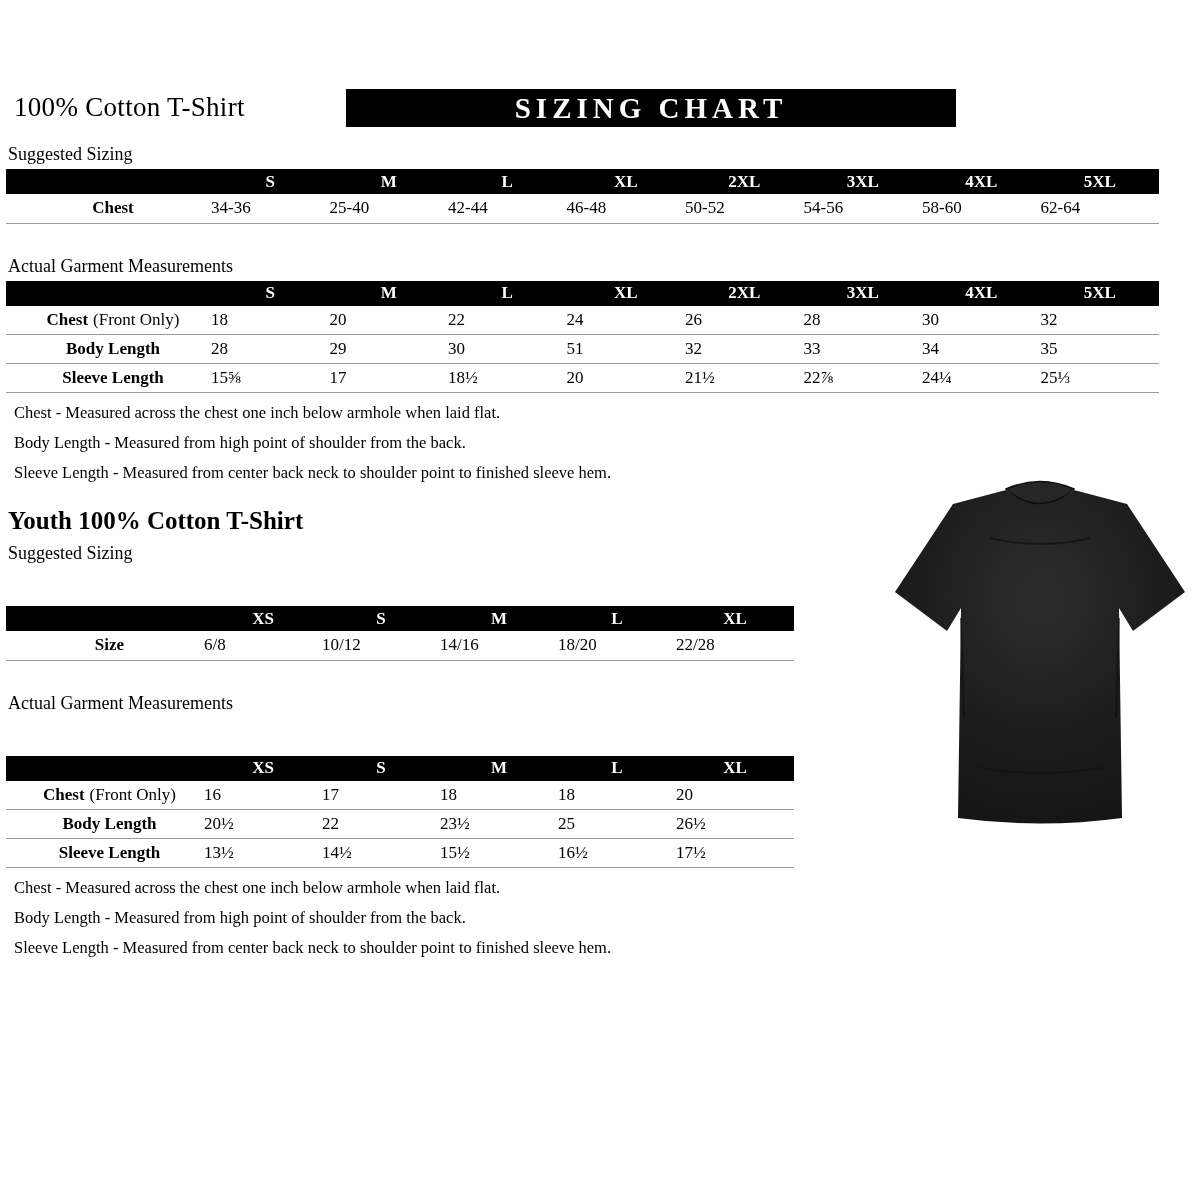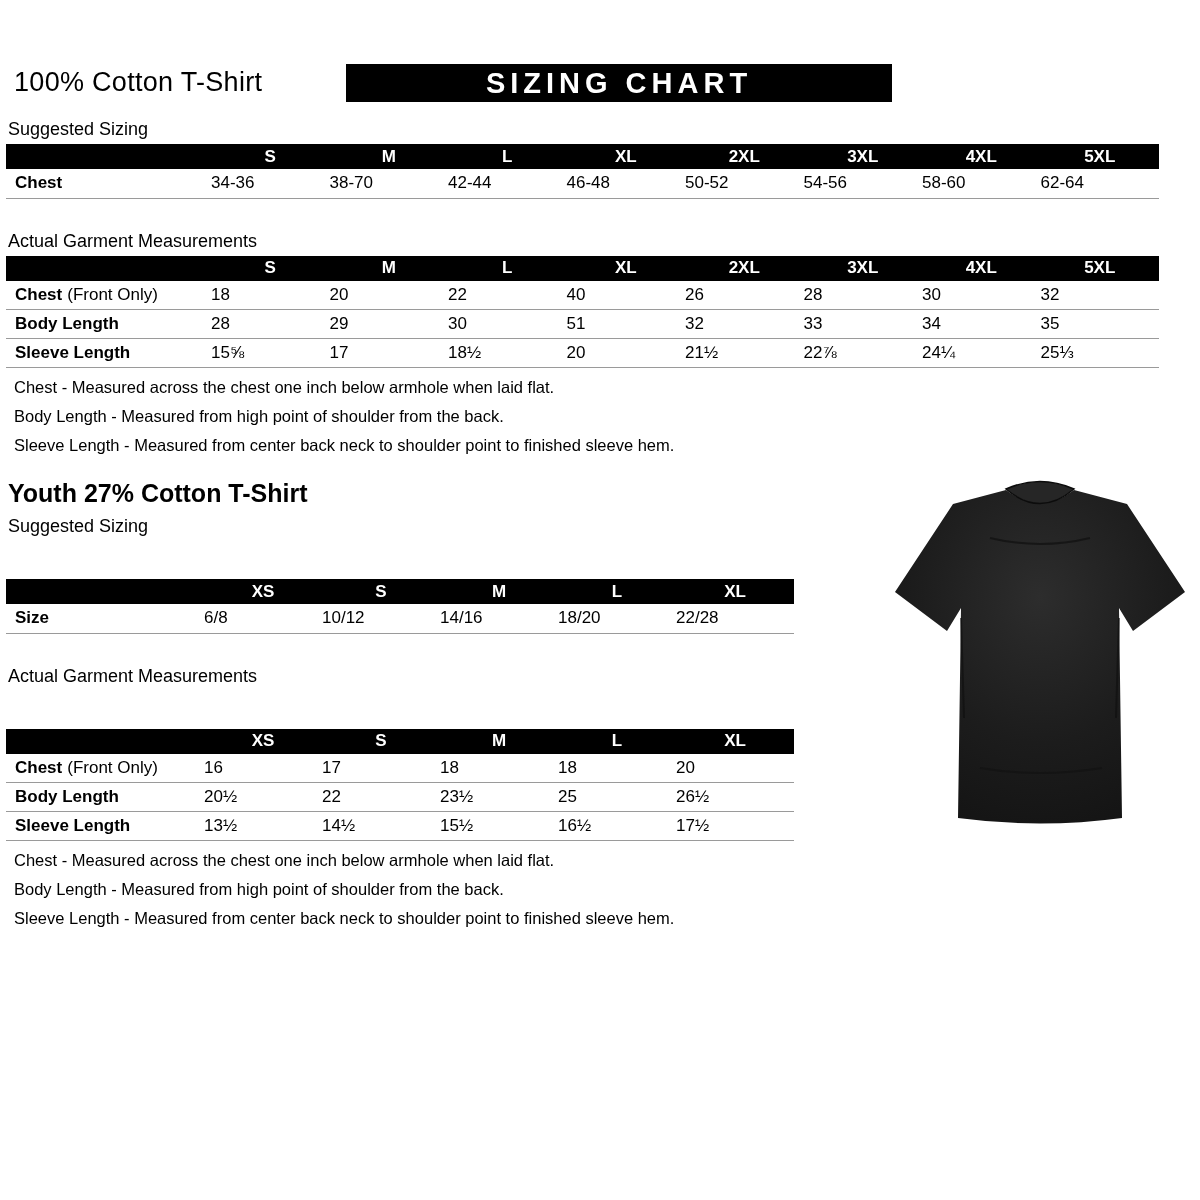--- a/index.html
+++ b/index.html
@@ -5,31 +5,31 @@
   * { box-sizing: border-box; }
   html, body { margin: 0; padding: 0; }
   body {
     width: 1200px; height: 1200px;
     background: #ffffff;
     font-family: "Liberation Sans", "DejaVu Sans", sans-serif;
     color: #000;
     position: relative;
     overflow: hidden;
   }
-  .page { position: absolute; inset: 0; padding: 67px 0 0 6px; }
+  .page { position: absolute; inset: 0; padding: 92px 0 0 6px; font-family: Liberation Serif, serif; }
 
   
   .header-row { position: relative; height: 44px; }
   .page-title {
     margin: 0; padding-left: 8px;
     font-size: 27px; font-weight: 500; letter-spacing: 0.3px;
   }
   .banner {
     position: absolute; left: 340px; top: -3px;
-    width: 546px; height: 38px; background: #000;
+    width: 610px; height: 38px; background: #000;
     display: flex; align-items: center; justify-content: center;
   }
   .banner span { color: #fff; font-weight: 700; font-size: 29px; letter-spacing: 5px; }
 
   .section-label { font-size: 18px; margin: 8px 16px 4px 2px; }
 
   
   table { border-collapse: collapse; table-layout: fixed; }
   table.adult { width: 1153px; }
   table.youth { width: 788px; margin-top: 42px; }
@@ -37,21 +37,21 @@
   table.youth col.c-label { width: 198px; }
   thead th {
     background: #000; color: #fff;
     font-weight: 700; font-size: 17px;
     height: 25px; padding: 0; text-align: center;
   }
   tbody td {
     font-size: 17px; height: 29px; padding: 0;
     text-align: left; border-bottom: 1px solid #9a9a9a;
   }
-  .lbl { text-align: left; padding-left: 9px !important; font-weight: 700; }
+  .lbl { text-align: center; padding-left: 9px !important; font-weight: 700; }
   .suffix { font-weight: 400; margin-left: 5px; }
 
   .gap-sm { height: 24px; }
 
   .notes { margin: 4px 0 0 8px; }
   .note { margin: 10px 0; font-size: 16.5px; }
 
   .youth-title { margin: 24px 0 6px 2px; font-size: 25px; font-weight: 700; }
 
   
@@ -86,21 +86,21 @@
         <th>2XL</th>
         <th>3XL</th>
         <th>4XL</th>
         <th>5XL</th>
       </tr>
     </thead>
     <tbody>
       <tr>
         <td class="lbl">Chest</td>
         <td>34-36</td>
-        <td>38-70</td>
+        <td>25-40</td>
         <td>42-44</td>
         <td>46-48</td>
         <td>50-52</td>
         <td>54-56</td>
         <td>58-60</td>
         <td>62-64</td>
       </tr>
     </tbody>
   </table>
 
@@ -124,21 +124,21 @@
         <th>4XL</th>
         <th>5XL</th>
       </tr>
     </thead>
     <tbody>
       <tr>
         <td class="lbl"><span>Chest</span><span class="suffix">(Front Only)</span></td>
         <td>18</td>
         <td>20</td>
         <td>22</td>
-        <td>40</td>
+        <td>24</td>
         <td>26</td>
         <td>28</td>
         <td>30</td>
         <td>32</td>
       </tr>
       <tr>
         <td class="lbl">Body Length</td>
         <td>28</td>
         <td>29</td>
         <td>30</td>
@@ -161,21 +161,21 @@
       </tr>
     </tbody>
   </table>
 
   <div class="notes">
     <p class="note">Chest - Measured across the chest one inch below armhole when laid flat.</p>
     <p class="note">Body Length - Measured from high point of shoulder from the back.</p>
     <p class="note">Sleeve Length - Measured from center back neck to shoulder point to finished sleeve hem.</p>
   </div>
 
-  <h2 class="youth-title">Youth 27% Cotton T-Shirt</h2>
+  <h2 class="youth-title">Youth 100% Cotton T-Shirt</h2>
 
   <div class="section-label">Suggested Sizing</div>
 
   <table class="youth">
     <colgroup>
         <col class="c-label">
         <col span="5">
       </colgroup>
     <thead>
       <tr>

